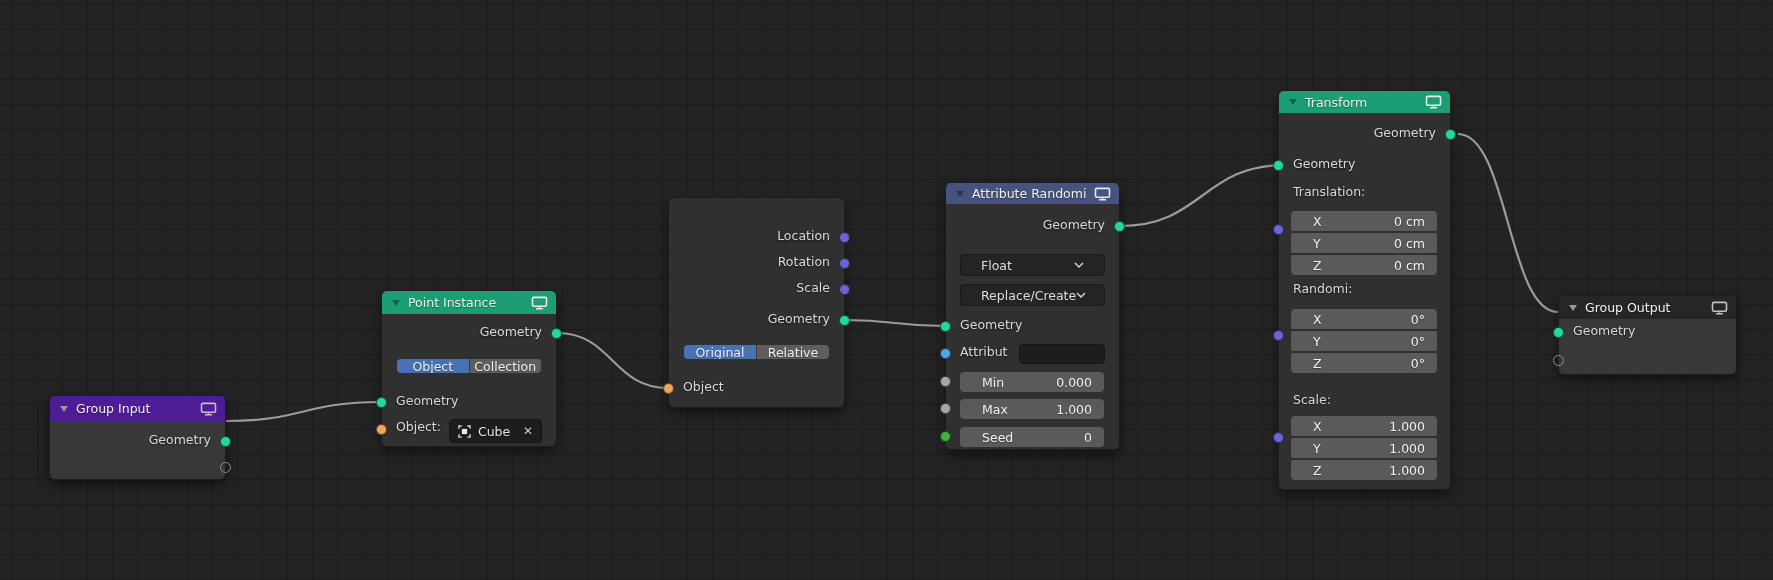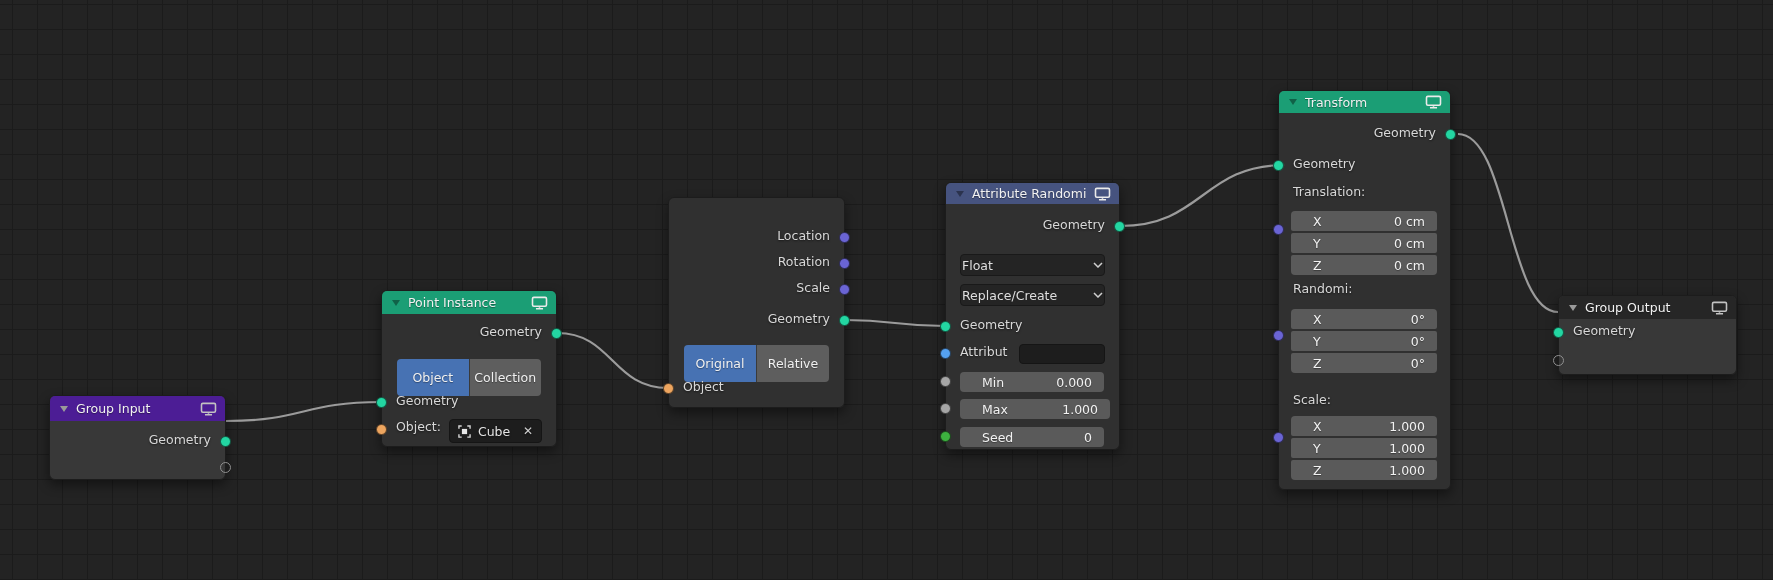--- a/index.html
+++ b/index.html
@@ -42,28 +42,28 @@
        text-shadow:0 1px 2px rgba(0,0,0,0.55);}
   .row.out{justify-content:flex-end;}
   .sec{position:absolute;left:14px;right:14px;height:20px;display:flex;align-items:center;
        text-shadow:0 1px 2px rgba(0,0,0,0.55);}
 
   .socket{position:absolute;width:11px;height:11px;border-radius:50%;
           border:1px solid rgba(10,10,10,0.6);box-sizing:border-box;}
   .socket.in{left:-6px;} .socket.out{right:-6px;}
   .socket.virtual{background:transparent;border:1.4px solid #8f8f8f;}
 
-  .toggle{position:absolute;height:37px;display:flex;border-radius:4px;overflow:hidden;}
+  .toggle{position:absolute;height:14px;display:flex;border-radius:4px;overflow:hidden;}
   .toggle .seg{flex:1;display:flex;align-items:center;justify-content:center;
                color:#f0f0f0;text-shadow:0 1px 1px rgba(0,0,0,0.35);}
   .toggle .seg + .seg{border-left:1px solid #3a3a3a;}
 
   .dropdown{position:absolute;height:20px;background:#242424;border:1px solid #191919;
             border-radius:4px;display:flex;align-items:center;justify-content:space-between;
-            padding:0 1px;color:#dedede;}
+            padding:0 20px;color:#dedede;}
   .chev{display:flex;align-items:center;}
 
   .slider{position:absolute;height:20px;background:#5a5a5a;border-radius:4px;
           display:flex;align-items:center;justify-content:space-between;
           padding:0 12px 0 22px;color:#f2f2f2;text-shadow:0 1px 1px rgba(0,0,0,0.35);
           box-sizing:border-box;}
   .slider.stack-top{border-radius:4px 4px 2px 2px;}
   .slider.stack-mid{border-radius:2px;}
   .slider.stack-bot{border-radius:2px 2px 4px 4px;}
 
@@ -218,21 +218,21 @@
       <span class="textfield" style="width:84px;"></span>
     </div>
     <span class="socket in" style="top: 165px; background: rgb(85, 161, 240);"></span>
 
     <div class="slider" style="top:189px;left:14px;right:15px;">
       <span>Min</span>
       <span>0.000</span>
     </div>
     <span class="socket in" style="top: 193px; background: rgb(166, 166, 166);"></span>
 
-    <div class="slider" style="top:216px;left:14px;right:9px;text-align:center;">
+    <div class="slider" style="top:216px;left:14px;right:15px;text-align:center;">
       <span>Max</span>
       <span>1.000</span>
     </div>
     <span class="socket in" style="top: 220px; background: rgb(166, 166, 166);"></span>
 
     <div class="slider" style="top:244px;left:14px;right:15px;">
       <span>Seed</span>
       <span>0</span>
     </div>
     <span class="socket in" style="top: 248px; background: rgb(61, 177, 63);"></span>

